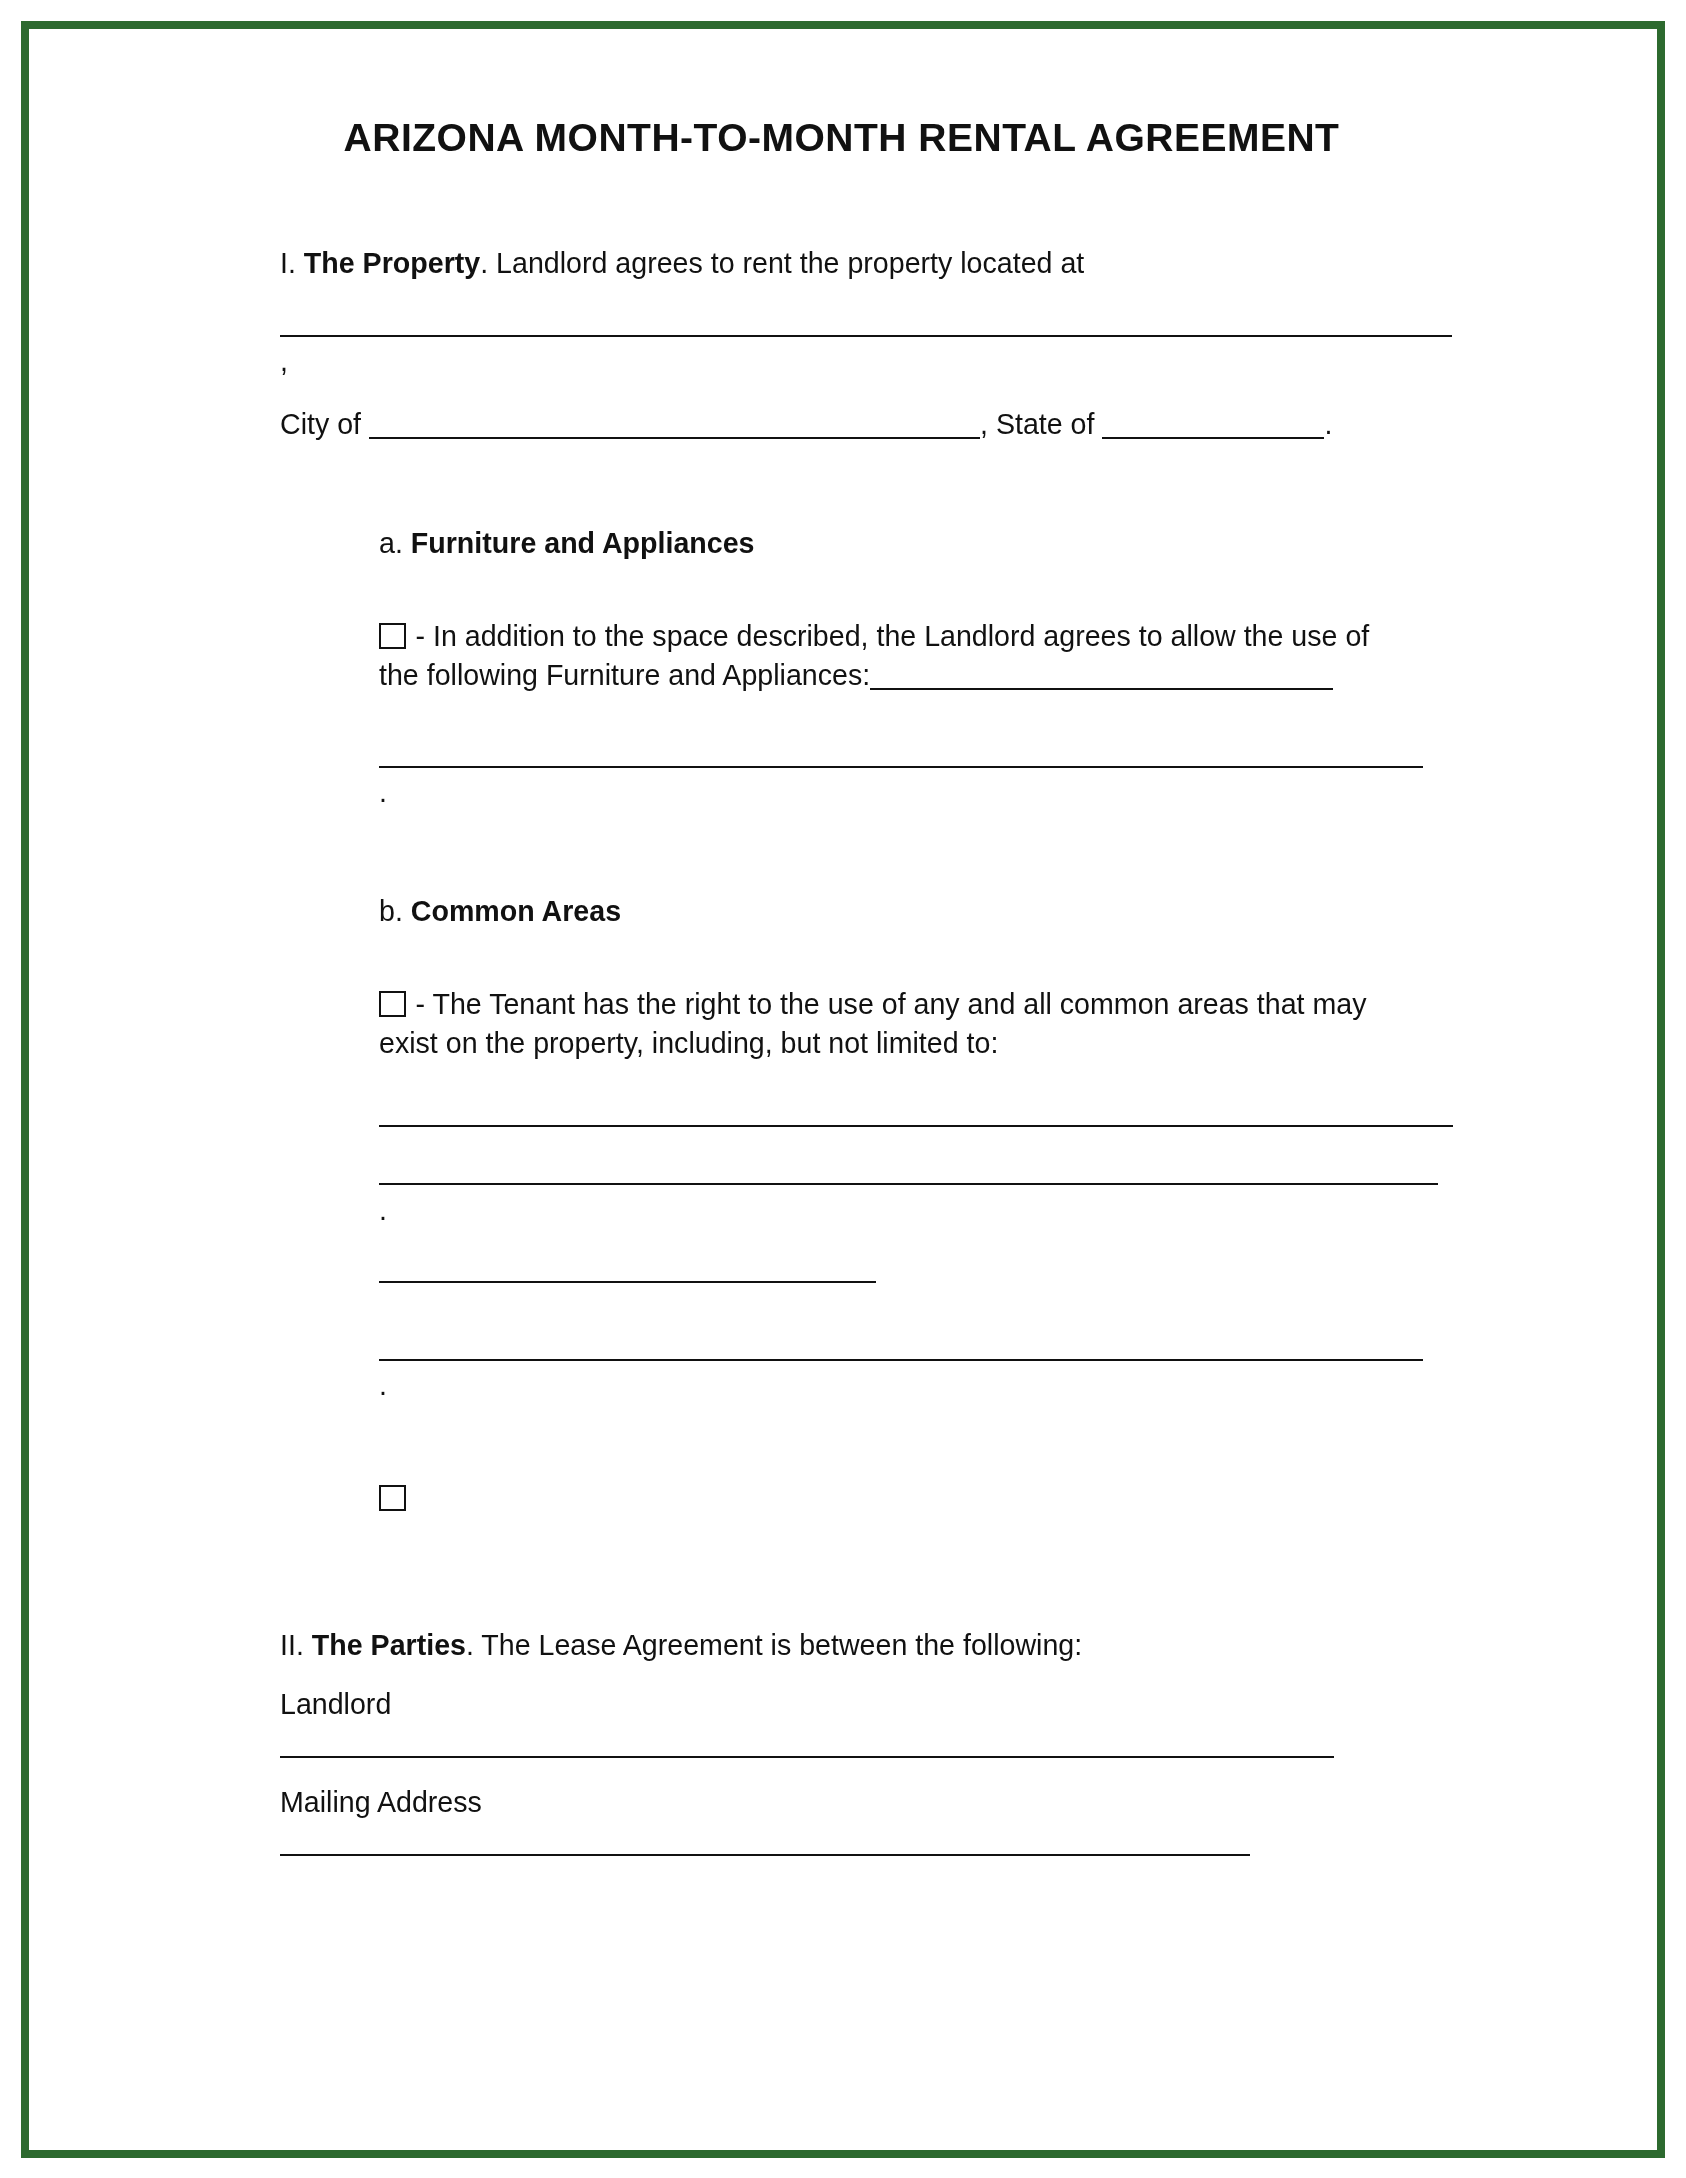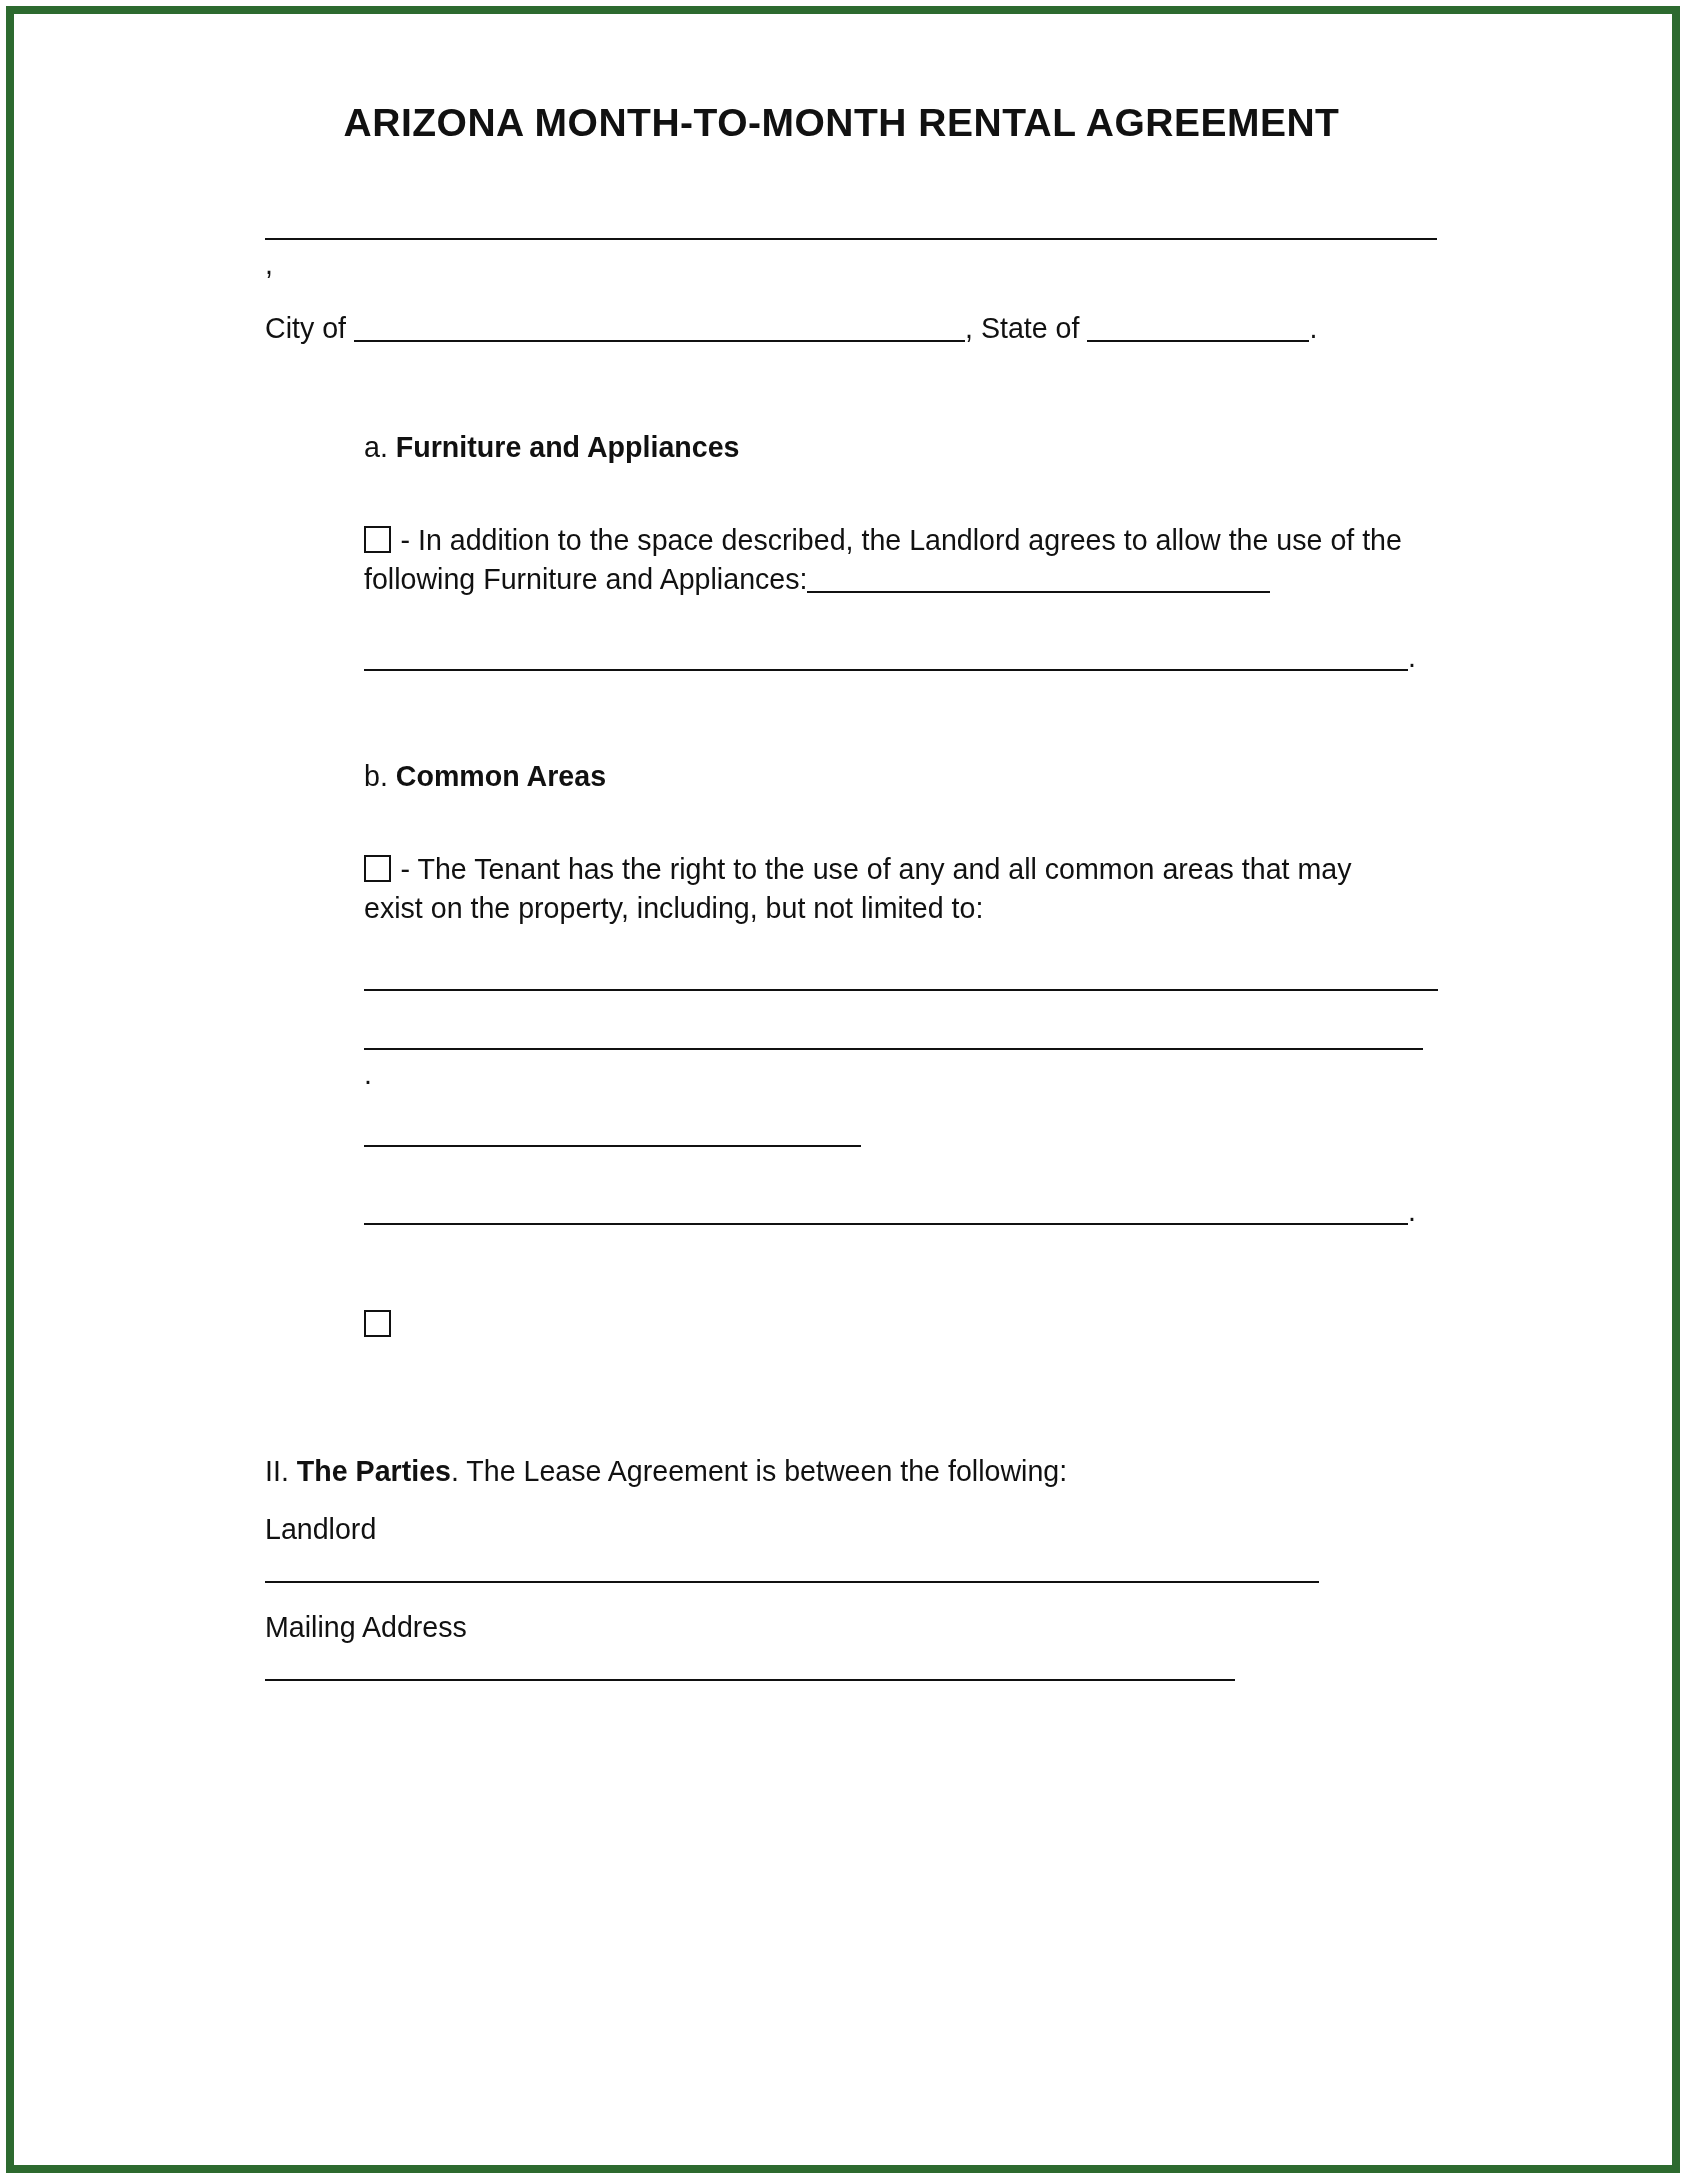--- a/index.html
+++ b/index.html
@@ -8,21 +8,21 @@
   }
   * { box-sizing: border-box; }
   html, body { margin: 0; padding: 0; background: #ffffff; }
   body {
     font-family: "Liberation Sans", "DejaVu Sans", sans-serif;
     color: var(--ink);
   }
   .sheet {
     width: 1686px;
     height: 2179px;
-    padding: 6px;              
+    padding: 21px;              
     background: #ffffff;
   }
   .page {
     width: 100%;
     height: 100%;
     border: 8.9px solid var(--page-border);
     background: #ffffff;
     padding: 87px 254px 118px 251px;
     overflow: hidden;
   }
@@ -68,20 +68,21 @@
 </style>
 </head>
 <body>
 
 <div class="sheet">
   <div class="page">
 
     <h1 class="title">ARIZONA MONTH-TO-MONTH RENTAL AGREEMENT</h1>
 
 
+    <p class="line mt85"><span>I. </span><b>The Property</b><span>. Landlord agrees to rent the property located at</span></p>
 
     <p class="line mt20"><span class="blank w1190"></span><span>,</span></p>
 
     <p class="line mt25"><span>City of</span> <span class="blank w620"></span><span>,</span> <span>State of</span> <span class="blank w225"></span><span>.</span></p>
 
     <p class="line indent mt90"><span>a. </span><b>Furniture and Appliances</b></p>
 
     <p class="line indent mt55"><span class="checkbox"></span><span>- In addition to the space described, the Landlord agrees to allow the use of the following Furniture and Appliances:</span><span class="blank w470"></span></p>
 
     <p class="line indent mt40"><span class="blank w1060"></span><span>.</span></p>

